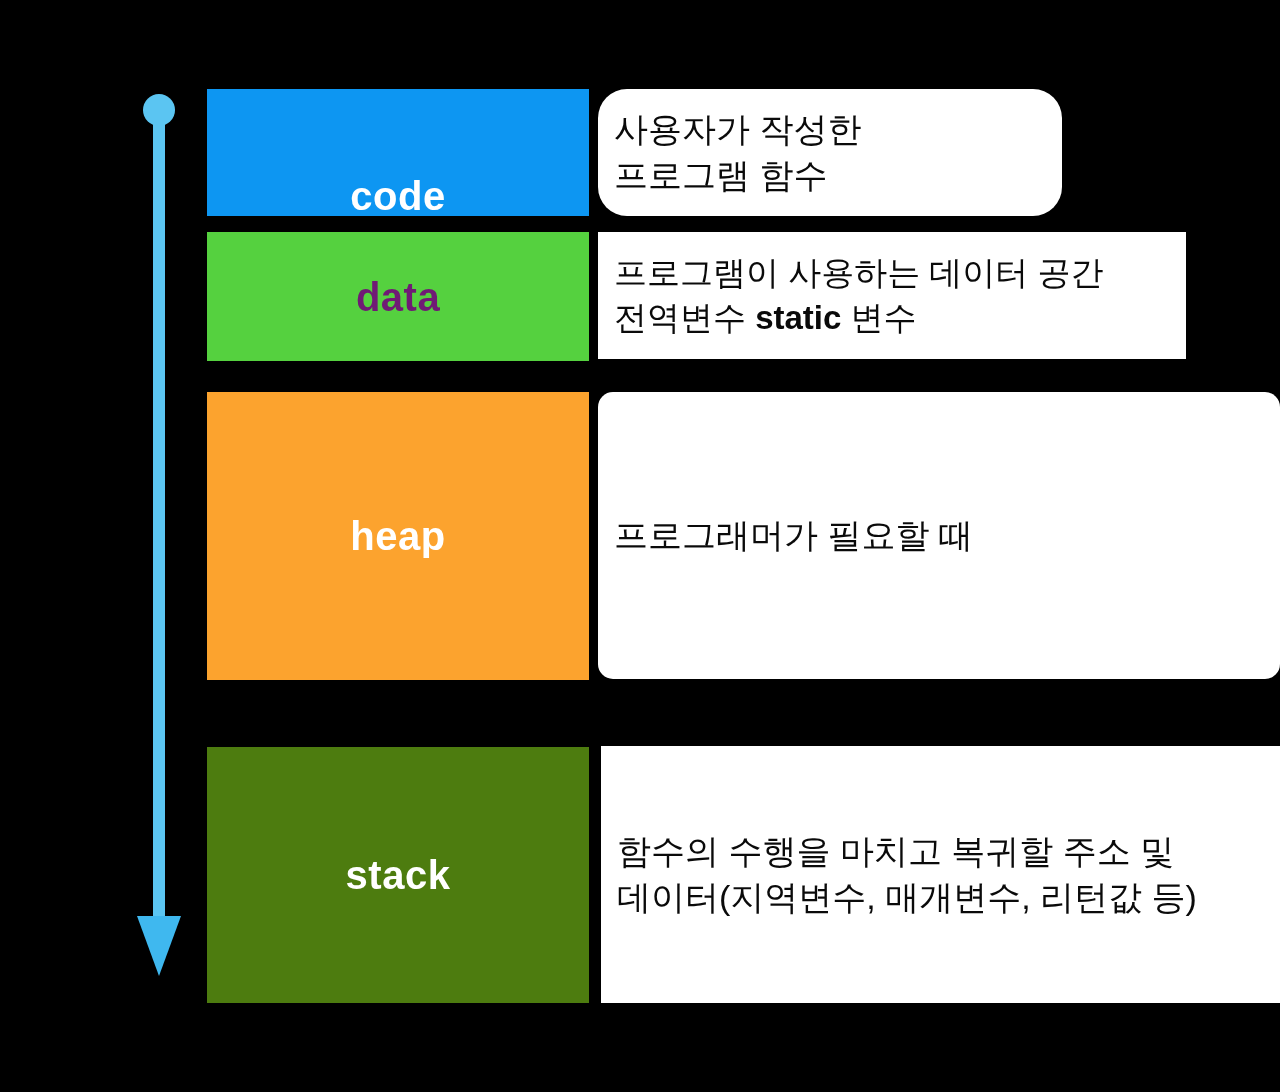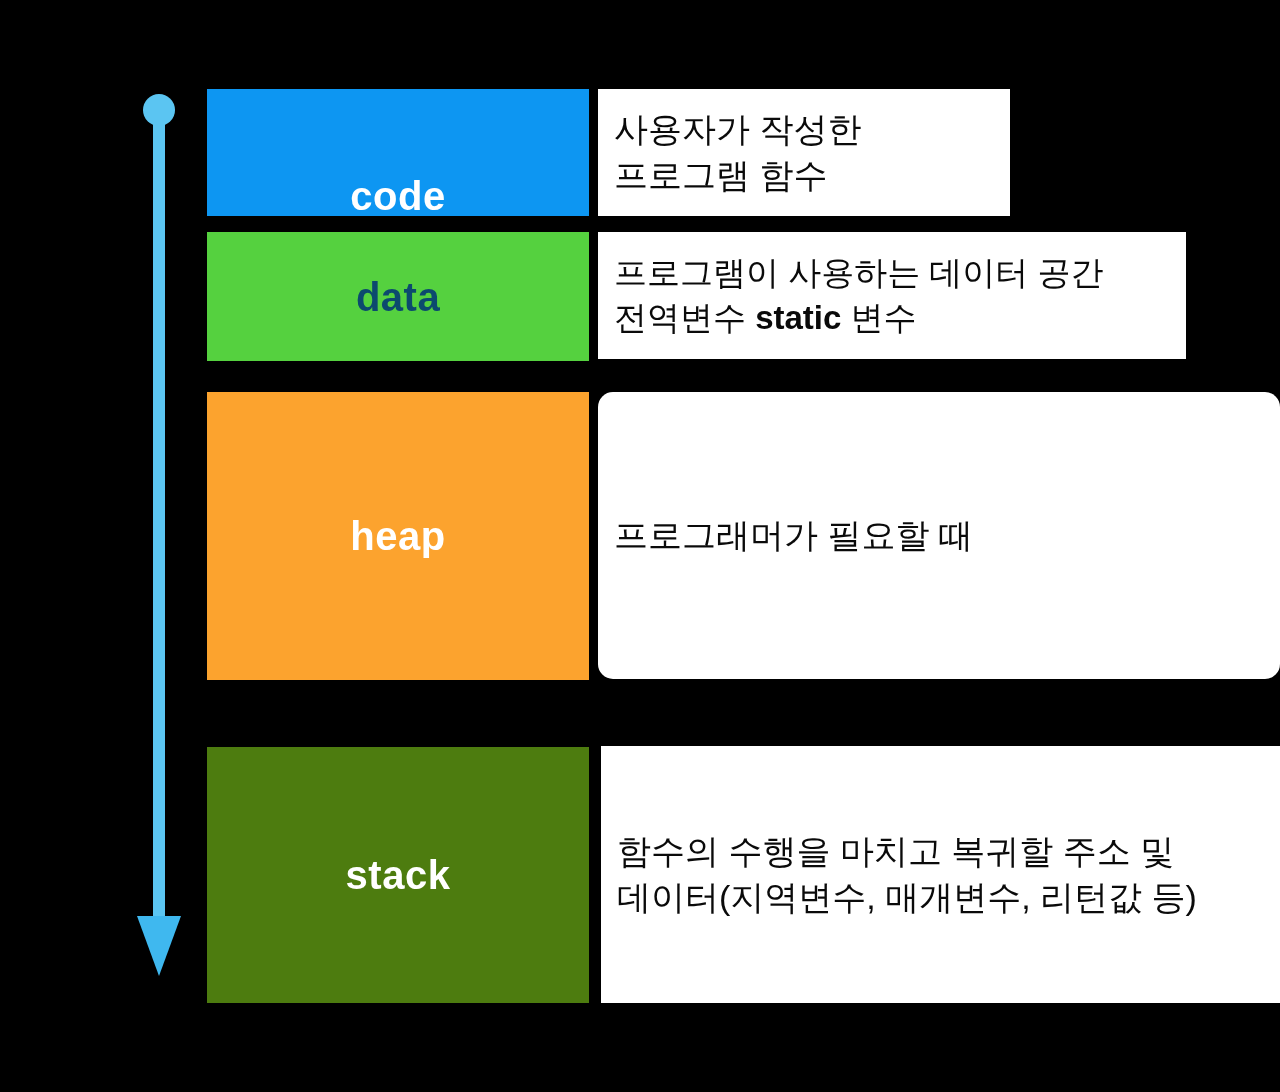--- a/index.html
+++ b/index.html
@@ -60,21 +60,21 @@
     color: #0a0a0a;
     font-size: 34px;
     font-weight: 500;
     line-height: 1.34;
     white-space: nowrap;
   }
   .desc-line b {
     font-weight: 800;
   }
 
-  #desc-code  { left: 598px; top: 89px;  width: 412px; height: 127px; }
+  #desc-code  { left: 598px; top: 89px;  width: 464px; height: 127px; border-radius: 29px; }
   #desc-data  { left: 598px; top: 232px; width: 588px; height: 127px; }
   #desc-heap  { left: 598px; top: 392px; width: 682px; height: 287px; border-radius: 15px; }
   #desc-stack { left: 601px; top: 746px; width: 679px; height: 257px; }
 
   #desc-code .desc-line  { font-size: 34px; }
   #desc-data .desc-line  { font-size: 33px; }
   #desc-heap .desc-line  { font-size: 34px; }
   #desc-stack .desc-line { font-size: 34px; }
 
   
@@ -99,21 +99,21 @@
 
   <div class="seg-block" id="block-code" style="background: rgb(13, 150, 242);">
     <span class="seg-label" style="color: rgb(255, 255, 255);">code</span>
   </div>
   <div class="desc-panel" id="desc-code">
     <div class="desc-line">사용자가 작성한</div>
     <div class="desc-line">프로그램 함수</div>
   </div>
 
   <div class="seg-block" id="block-data" style="background: rgb(85, 209, 63);">
-    <span class="seg-label" style="color: #0c4a6e;">data</span>
+    <span class="seg-label" style="color: #701a75;">data</span>
   </div>
   <div class="desc-panel" id="desc-data">
     <div class="desc-line">프로그램이 사용하는 데이터 공간</div>
     <div class="desc-line">전역변수 <b>static</b> 변수</div>
   </div>
 
   <div class="seg-block" id="block-heap" style="background: rgb(252, 163, 46);">
     <span class="seg-label" style="color: rgb(255, 255, 255);">heap</span>
   </div>
   <div class="desc-panel" id="desc-heap">

